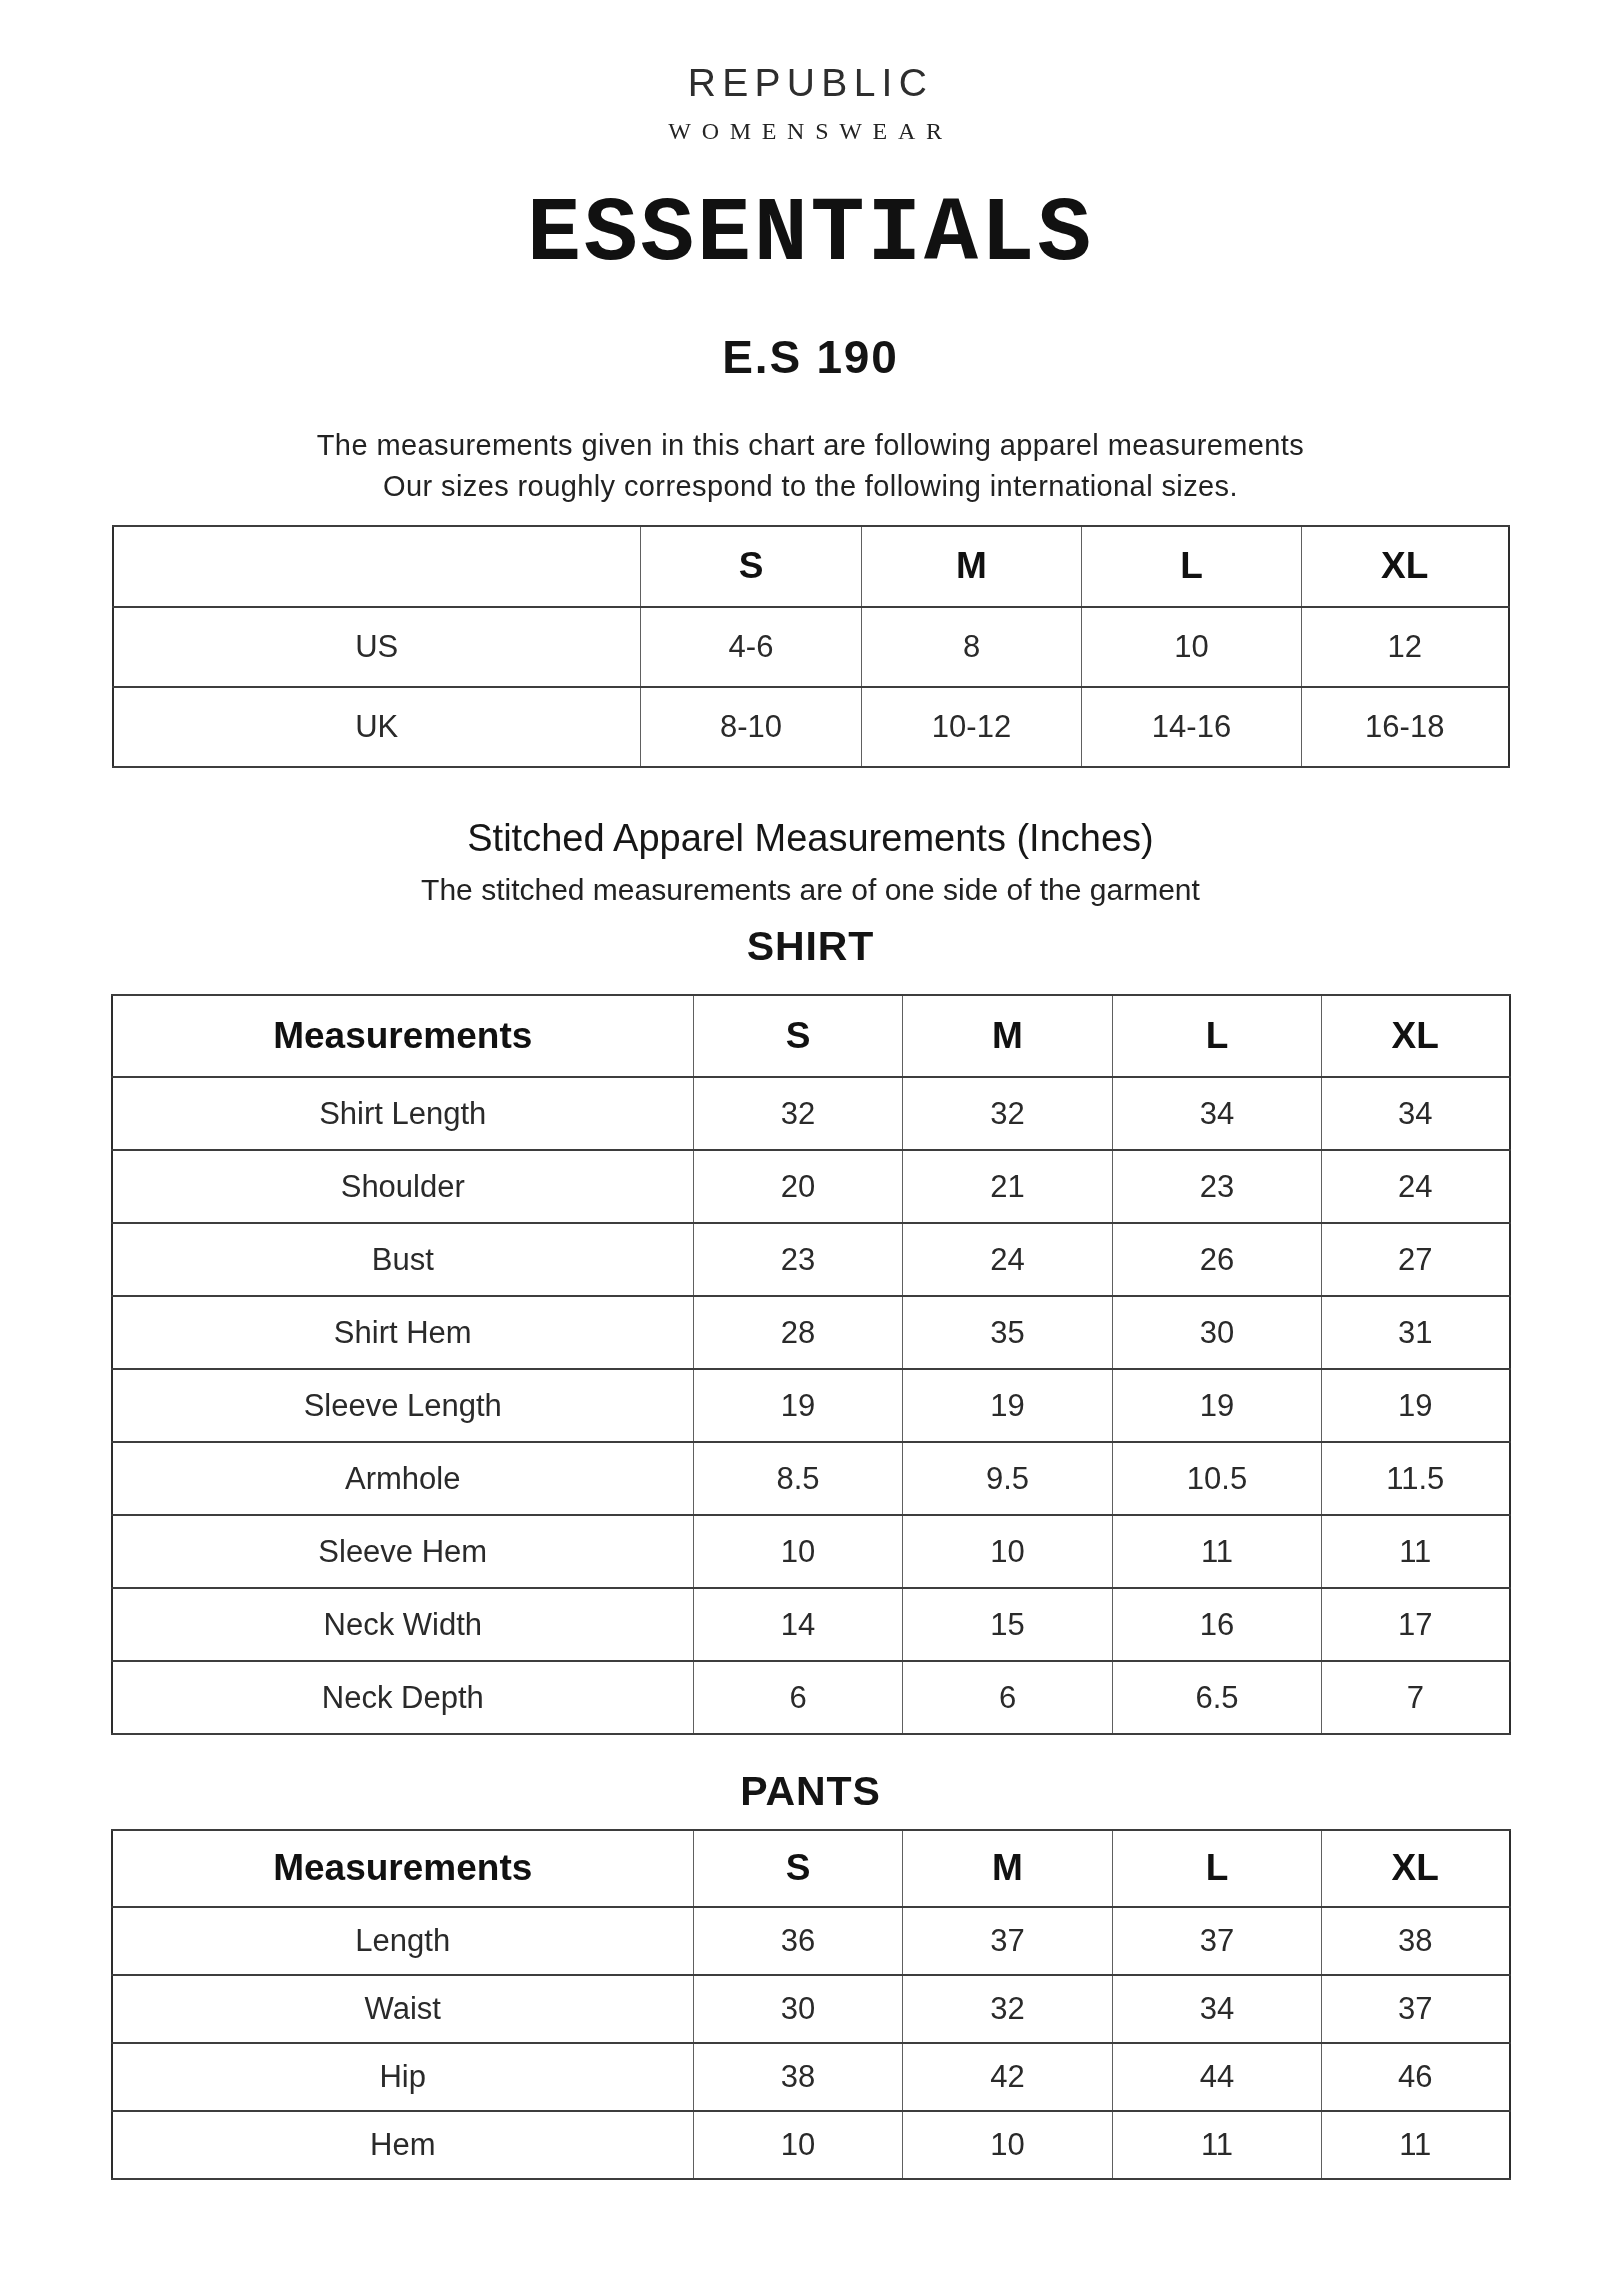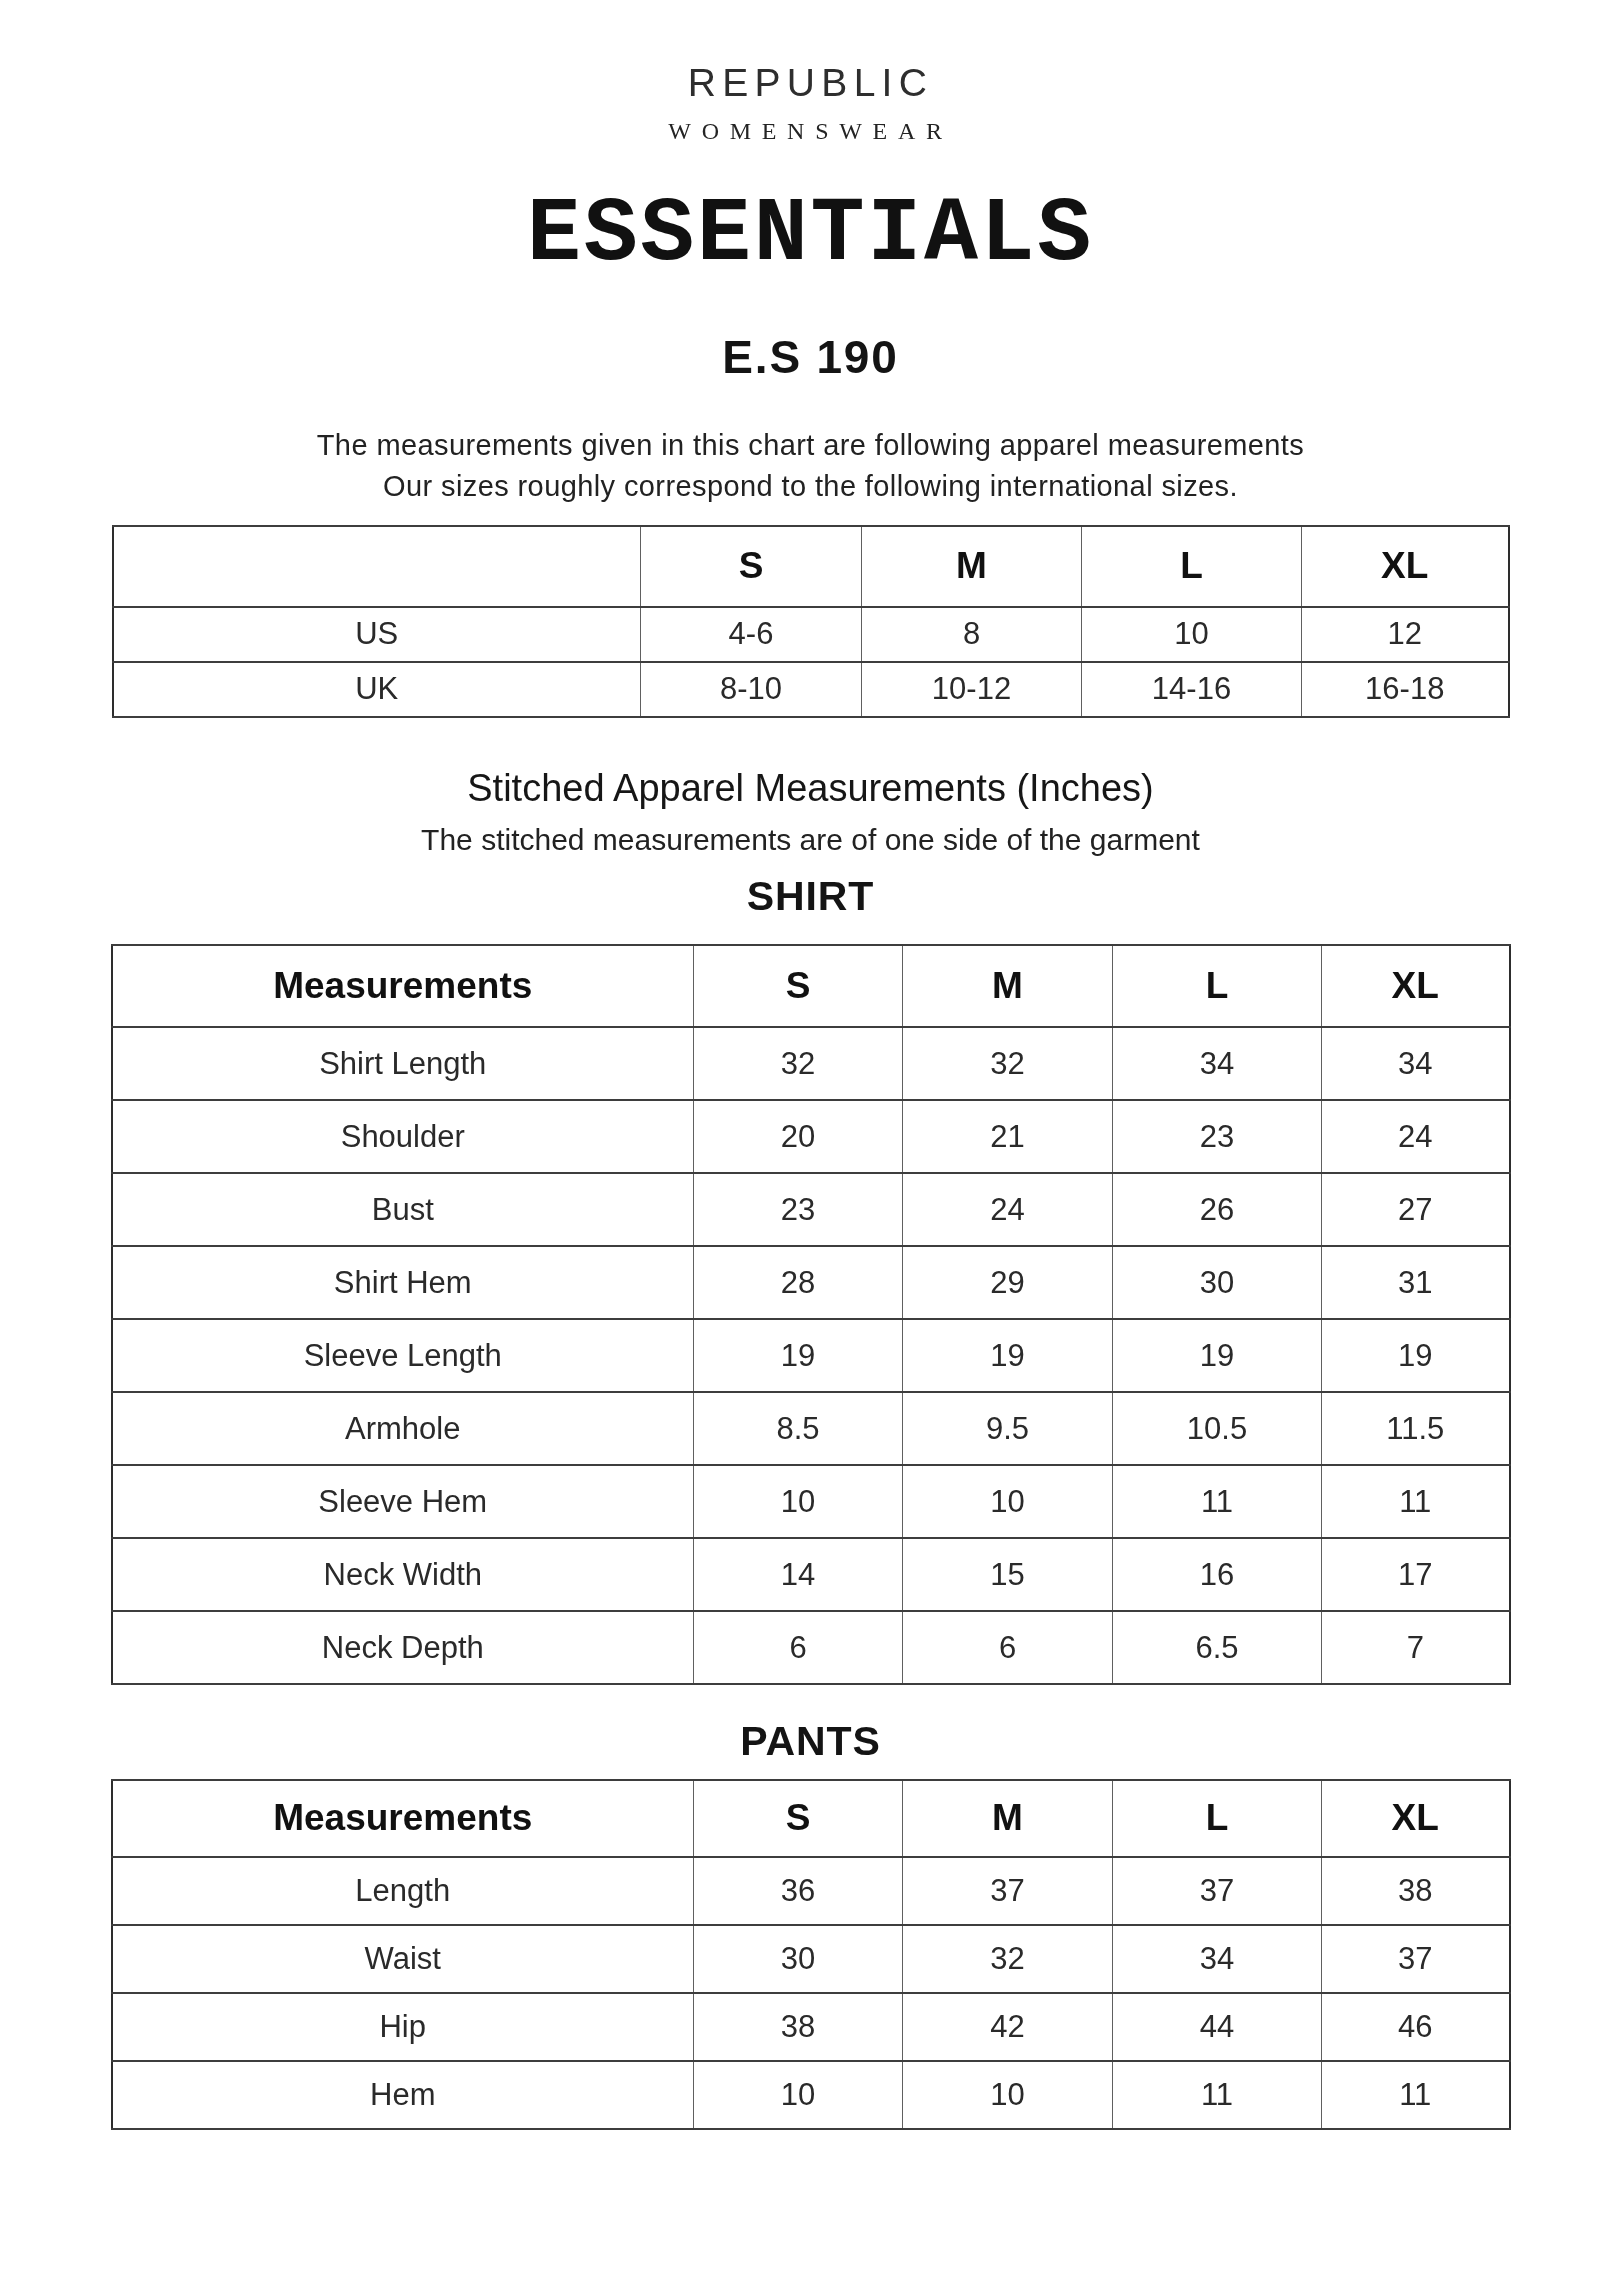--- a/index.html
+++ b/index.html
@@ -83,21 +83,21 @@
     font-weight: 700;
     color: #111111;
   }
   .data-table td {
     font-size: 31px;
     font-weight: 400;
     color: #2a2a2a;
   }
   #size-table { margin-top: 18px; }
   #size-table thead tr { height: 81px; }
-  #size-table tbody tr { height: 55px; }
+  #size-table tbody tr { height: 80px; }
 
   #shirt-table { margin-top: 23px; }
   #shirt-table thead tr { height: 82px; }
   #shirt-table tbody tr { height: 73px; }
 
   #pants-table { margin-top: 12.5px; }
   #pants-table thead tr { height: 77px; }
   #pants-table tbody tr { height: 68px; }
 
   
@@ -218,21 +218,21 @@
         <tr>
           <td>Bust</td>
           <td>23</td>
           <td>24</td>
           <td>26</td>
           <td>27</td>
         </tr>
         <tr>
           <td>Shirt Hem</td>
           <td>28</td>
-          <td>29</td>
+          <td>35</td>
           <td>30</td>
           <td>31</td>
         </tr>
         <tr>
           <td>Sleeve Length</td>
           <td>19</td>
           <td>19</td>
           <td>19</td>
           <td>19</td>
         </tr>

